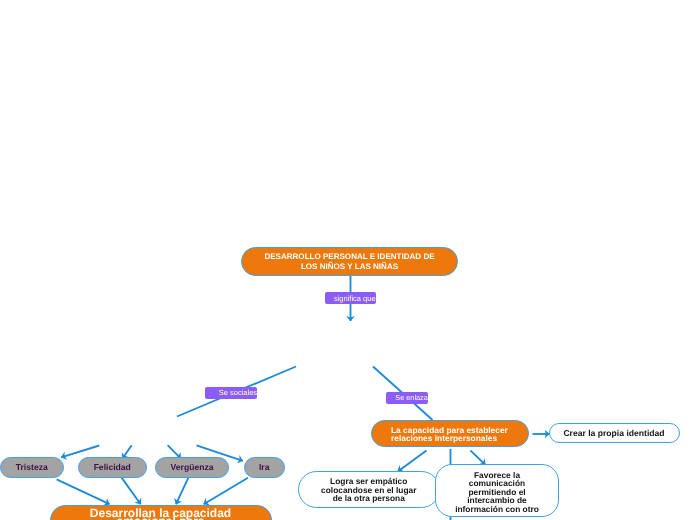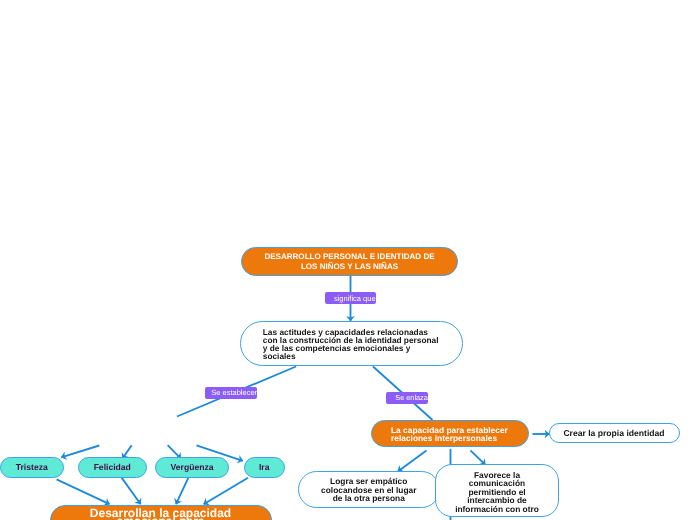--- a/index.html
+++ b/index.html
@@ -4,21 +4,21 @@
 <style>
   html,body{margin:0;padding:0;background:#ffffff;}
   body{width:696px;height:520px;overflow:hidden;
        font-family:"Liberation Sans",sans-serif;-webkit-font-smoothing:antialiased;text-rendering:geometricPrecision;}
   #canvas{position:relative;width:696px;height:520px;background:#ffffff;overflow:hidden;}
   svg#wires{position:absolute;left:0;top:0;width:696px;height:520px;overflow:visible;}
   .node{position:absolute;box-sizing:border-box;display:flex;align-items:center;
         border:1.3px solid #3FA2E8;border-radius:999px;}
   .node .txt{font-weight:bold;width:100%;white-space:pre-line;}
   .orange{background:#ED780C;color:#ffffff;}
-  .pink{background:#5eead4;color:#420D47;}
+  .pink{background:#a3a3a3;color:#420D47;}
   .white{background:#ffffff;color:#161616;}
   .badge{position:absolute;box-sizing:border-box;background:#8b5cf6;color:#ffffff;
          border-radius:2px;display:flex;align-items:center;justify-content:flex-end;
          font-weight:normal;white-space:nowrap;padding-left:3px;line-height:1;}
 </style>
 </head>
 <body>
 
 <div id="canvas">
 
@@ -58,29 +58,23 @@
 
   <div class="node orange" style="left:241px;top:246.5px;width:217px;height:29px;">
     <div class="txt" style="font-size:8.05px;line-height:9.4px;text-align:center;padding:1px 8px 0 8px;">DESARROLLO PERSONAL E IDENTIDAD DE
 LOS NIÑOS Y LAS NIÑAS</div>
   </div>
 
   <div class="badge" style="left:324.8px;top:292.3px;width:50.8px;height:12.2px;font-size:7.5px;">
     <span>significa que</span>
   </div>
 
-  <div class="node white" style="left:239.8px;top:320.8px;width:223.4px;height:45.6px;">
-    <div class="txt" style="font-size:8.3px;line-height:8.2px;text-align:left;padding:1.2px 8px 0 22px;">Las actitudes y capacidades relacionadas
-con la construcción de la identidad personal
-y de las competencias emocionales y
-sociales</div>
-  </div>
 
   <div class="badge" style="left:204.5px;top:386.7px;width:52.6px;height:12.1px;font-size:7.5px;">
-    <span>Se establecer</span>
+    <span>Se sociales</span>
   </div>
 
   <div class="badge" style="left:386.3px;top:391.8px;width:41.5px;height:12.1px;font-size:7.3px;">
     <span>Se enlaza</span>
   </div>
 
 
   <div class="node orange" style="left:371px;top:420.3px;width:158px;height:27px;align-items:flex-start;">
     <div class="txt" style="font-size:8.4px;line-height:8.1px;text-align:left;padding:4.5px 6px 0 19px;">La capacidad para establecer
 relaciones interpersonales</div>

